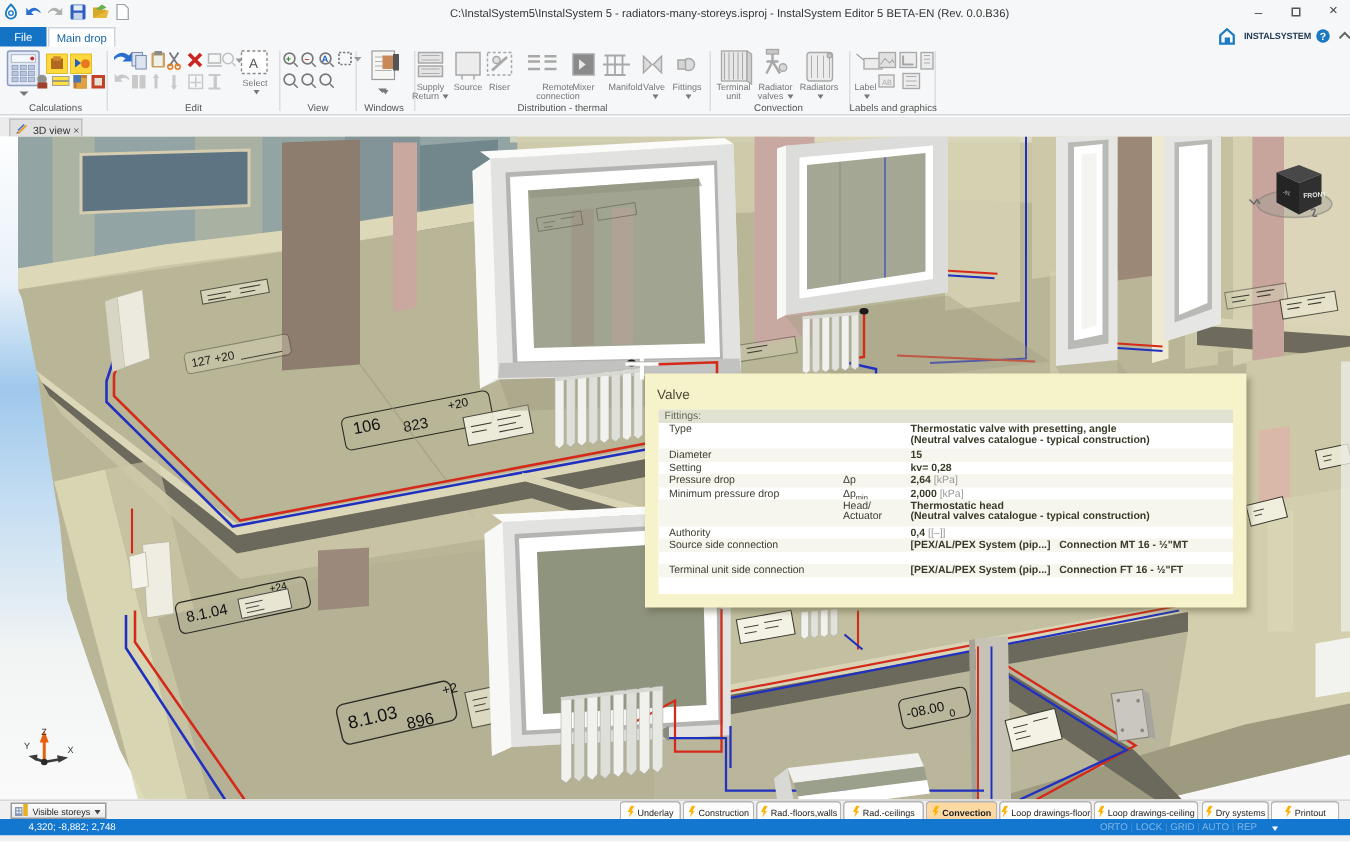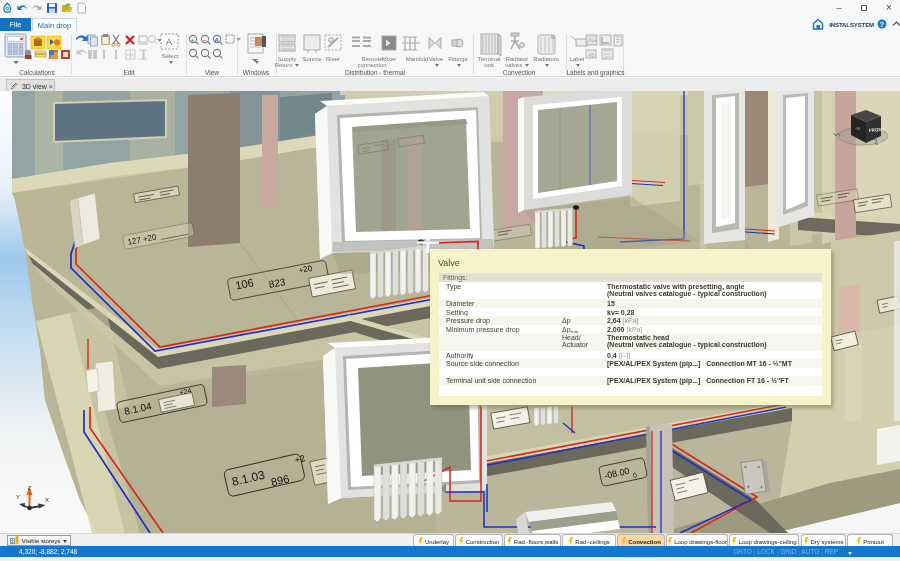--- a/index.html
+++ b/index.html
@@ -38,20 +38,21 @@
 .btab{position:absolute;top:0px;height:13px;background:#fcfcfc;border:1px solid #b5b5b5;border-bottom:none;border-radius:3px 3px 0 0;font-size:6px;color:#222;line-height:12px;white-space:nowrap;text-align:center}
 #bluebar{position:absolute;left:0;top:546px;width:900px;height:11px;background:#1377d0;color:#fff;font-size:6.5px}
 #bstrip{position:absolute;left:0;top:557px;width:900px;height:4px;background:#f0f0f0}
 .car{display:inline-block;width:0;height:0;border-left:2.5px solid transparent;border-right:2.5px solid transparent;border-top:3.5px solid #777;vertical-align:middle;margin-left:1px}
 .bolt{display:inline-block;width:5px;height:8px;margin:2px 2px -1px 0;background:#ffb300;clip-path:polygon(55% 0,100% 0,60% 45%,90% 45%,25% 100%,45% 55%,10% 55%)}
 </style></head>
 <body>
 <div id="app">
 
 <div id="titlebar">
+  <div id="title-text">C:\InstalSystem5\InstalSystem 5 - radiators-many-storeys.isproj - InstalSystem Editor 5 BETA-EN (Rev. 0.0.B36)</div>
   <div class="winbtn" style="left:826px">–</div>
   <div class="winbtn" style="left:851px"><span style="display:inline-block;width:6px;height:6px;border:1px solid #555;margin-top:4px"></span></div>
   <div class="winbtn" style="left:876px;font-size:10px">×</div>
   <svg class="abs" width="250" height="17" style="left:0;top:0">
 
     <path d="M7.3 3 q3.4 3.4 3.4 6a3.4 3.4 0 0 1 -6.8 0 q0 -2.6 3.4 -6z" fill="none" stroke="#1a7ac2" stroke-width="1.2"></path>
     <circle cx="7.3" cy="8.7" r="1.5" fill="none" stroke="#1a7ac2" stroke-width="0.9"></circle>
 
     <path d="M27 8 q-4 -5 -8 -1 l-1.5 -2 v5 h5 l-1.7 -1.6 q3 -3 6.2 0.4z" fill="#2a6fd0"></path>
 

